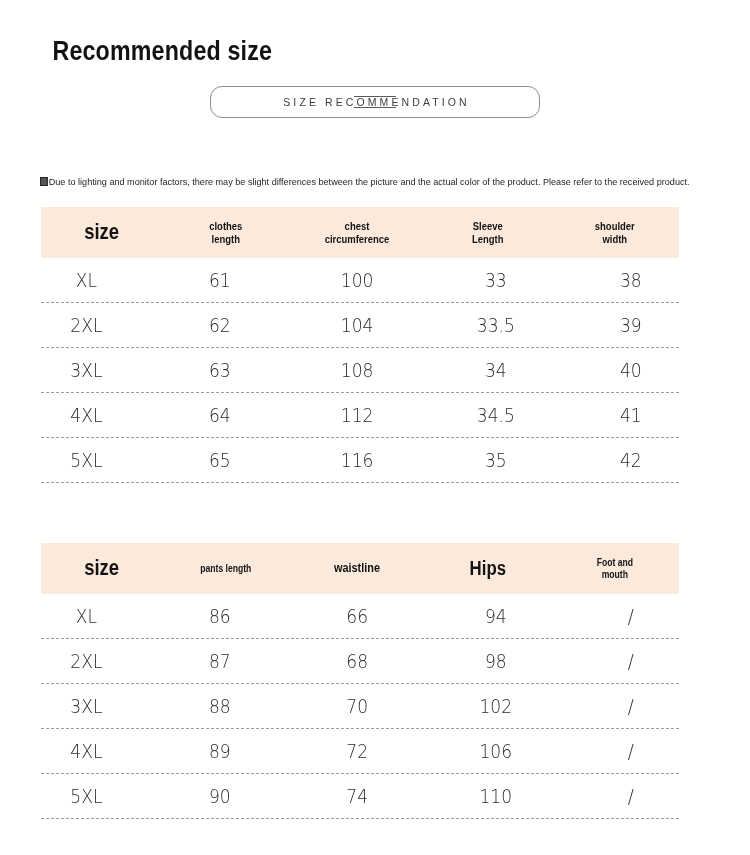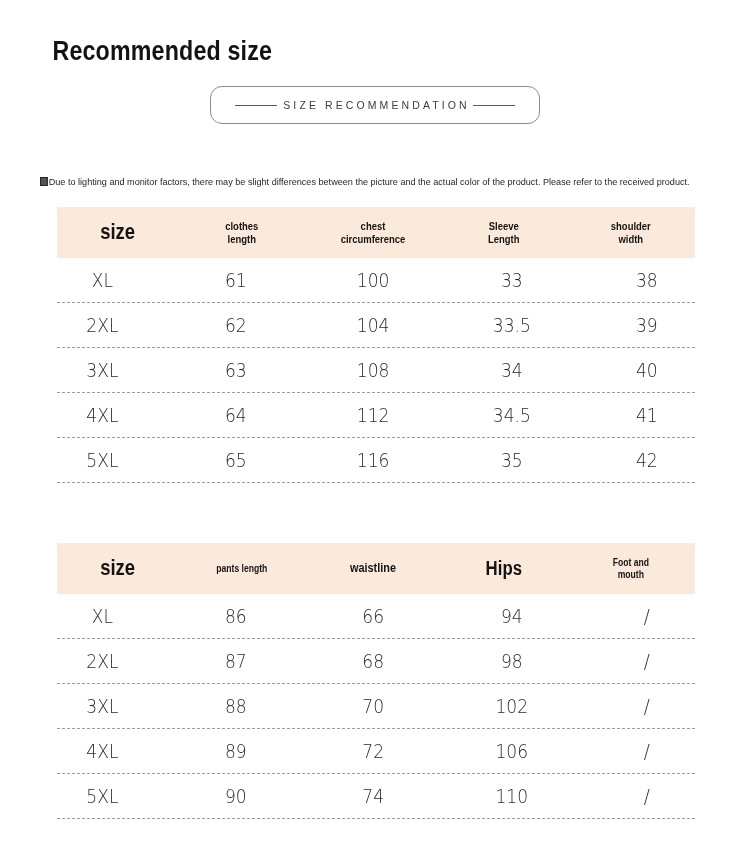--- a/index.html
+++ b/index.html
@@ -28,27 +28,28 @@
     letter-spacing: 0.2px;
     color: #131313;
     line-height: 1;
     transform: scaleX(0.86);
     transform-origin: center;
   }
 
   .subtitle-pill {
     margin: 21px auto 0;
     width: 330px;
-    height: 38px;
+    height: 32px;
     border: 1px solid #8d8d8d;
     border-radius: 12px;
     display: flex;
     align-items: center;
     justify-content: center;
     box-sizing: border-box;
+    flex-direction: column;
   }
   .pill-rule {
     height: 1px;
     background: #5a5a5a;
     width: 42px;
     flex: none;
   }
   .subtitle-text {
     font-size: 10.5px;
     letter-spacing: 3.1px;
@@ -77,21 +78,21 @@
     height: 7px;
     border: 1px solid #222;
     background: #555;
     margin-right: 1px;
     vertical-align: -1px;
   }
 
   
   .size-table {
     position: absolute;
-    left: 57px;
+    left: 41px;
     width: 638px;
   }
   #table-tops { top: 207px; }
   #table-bottoms { top: 543px; }
 
   .thead {
     background: #fbeadb;
     height: 51px;
     display: flex;
     align-items: center;

